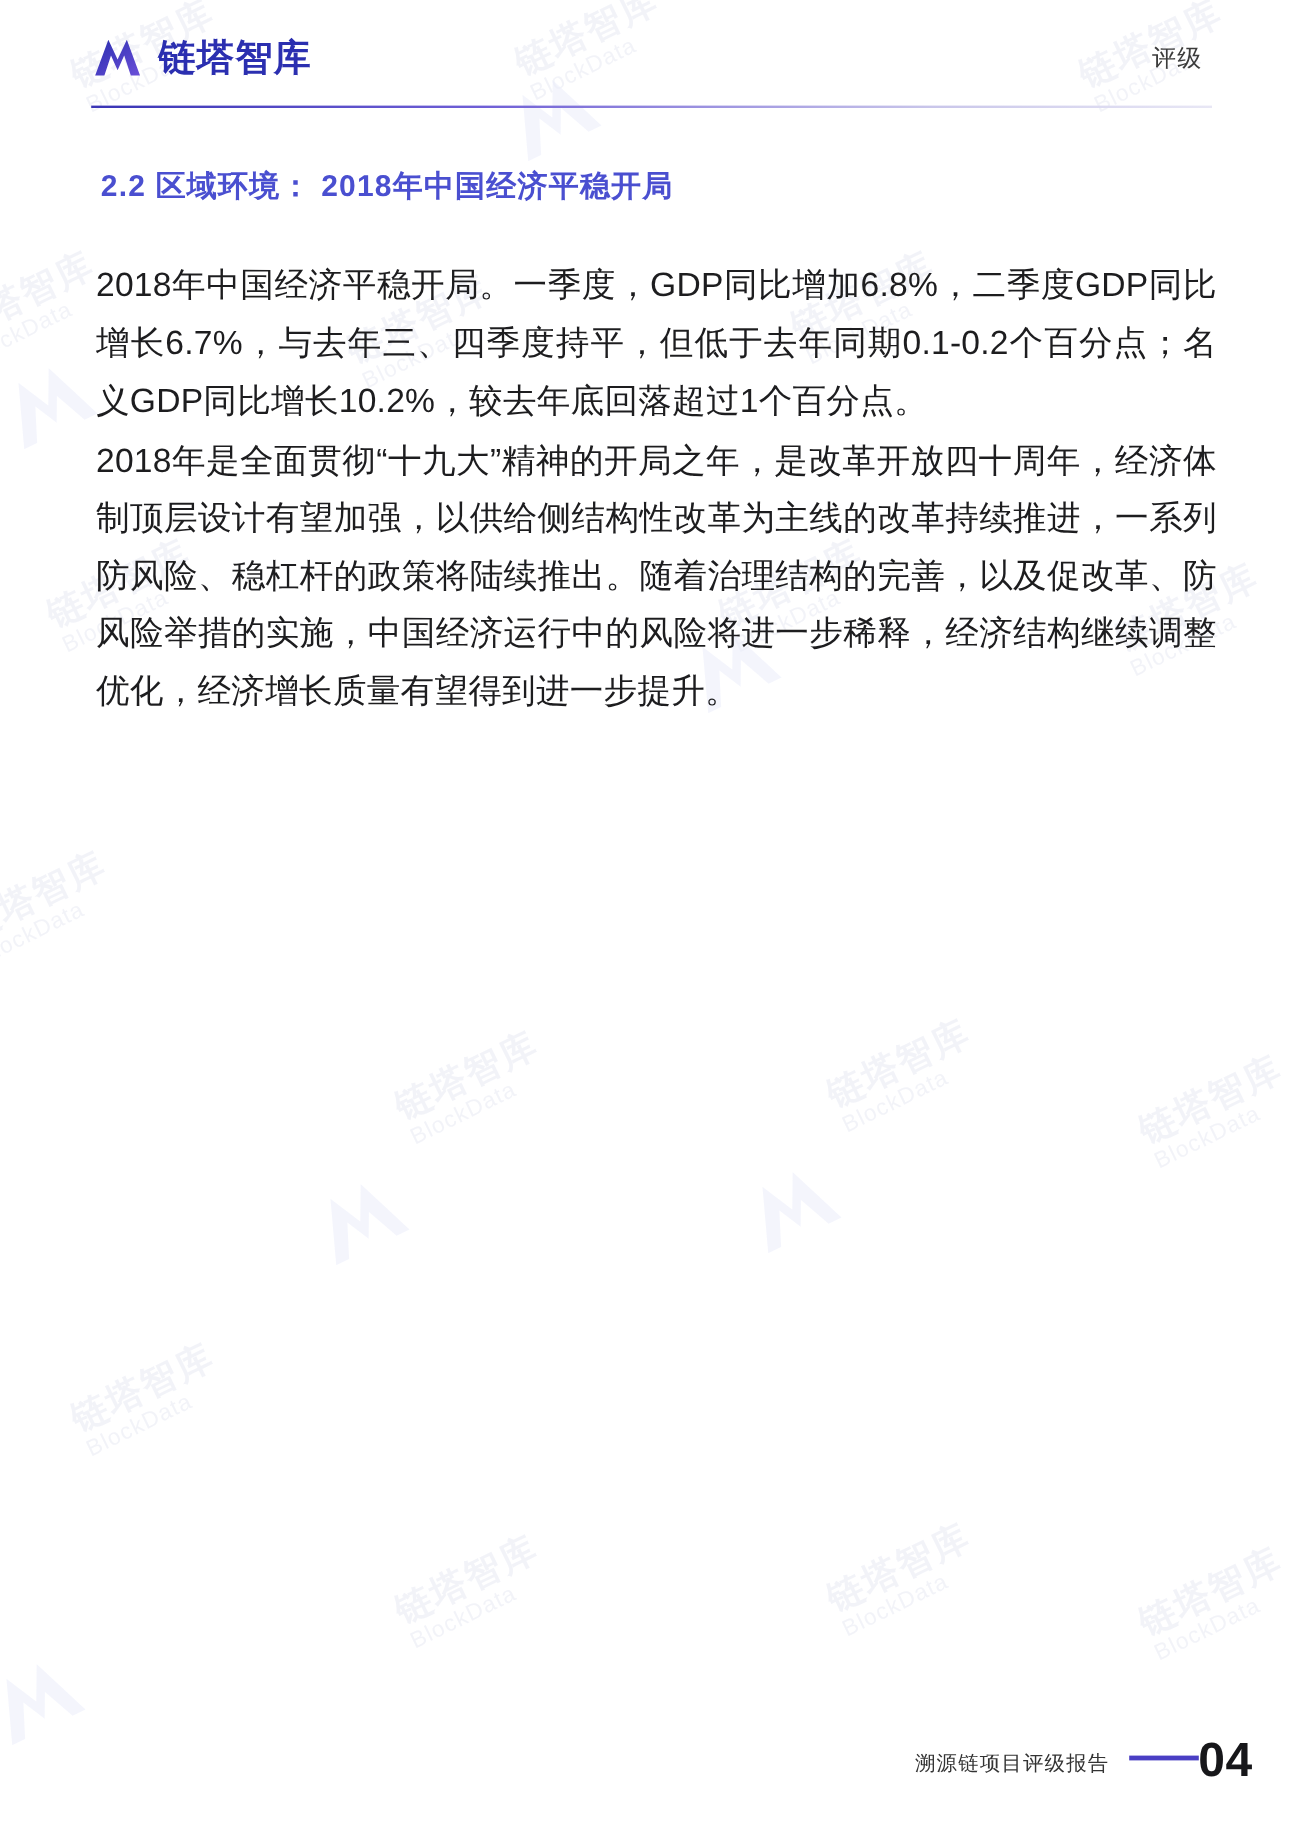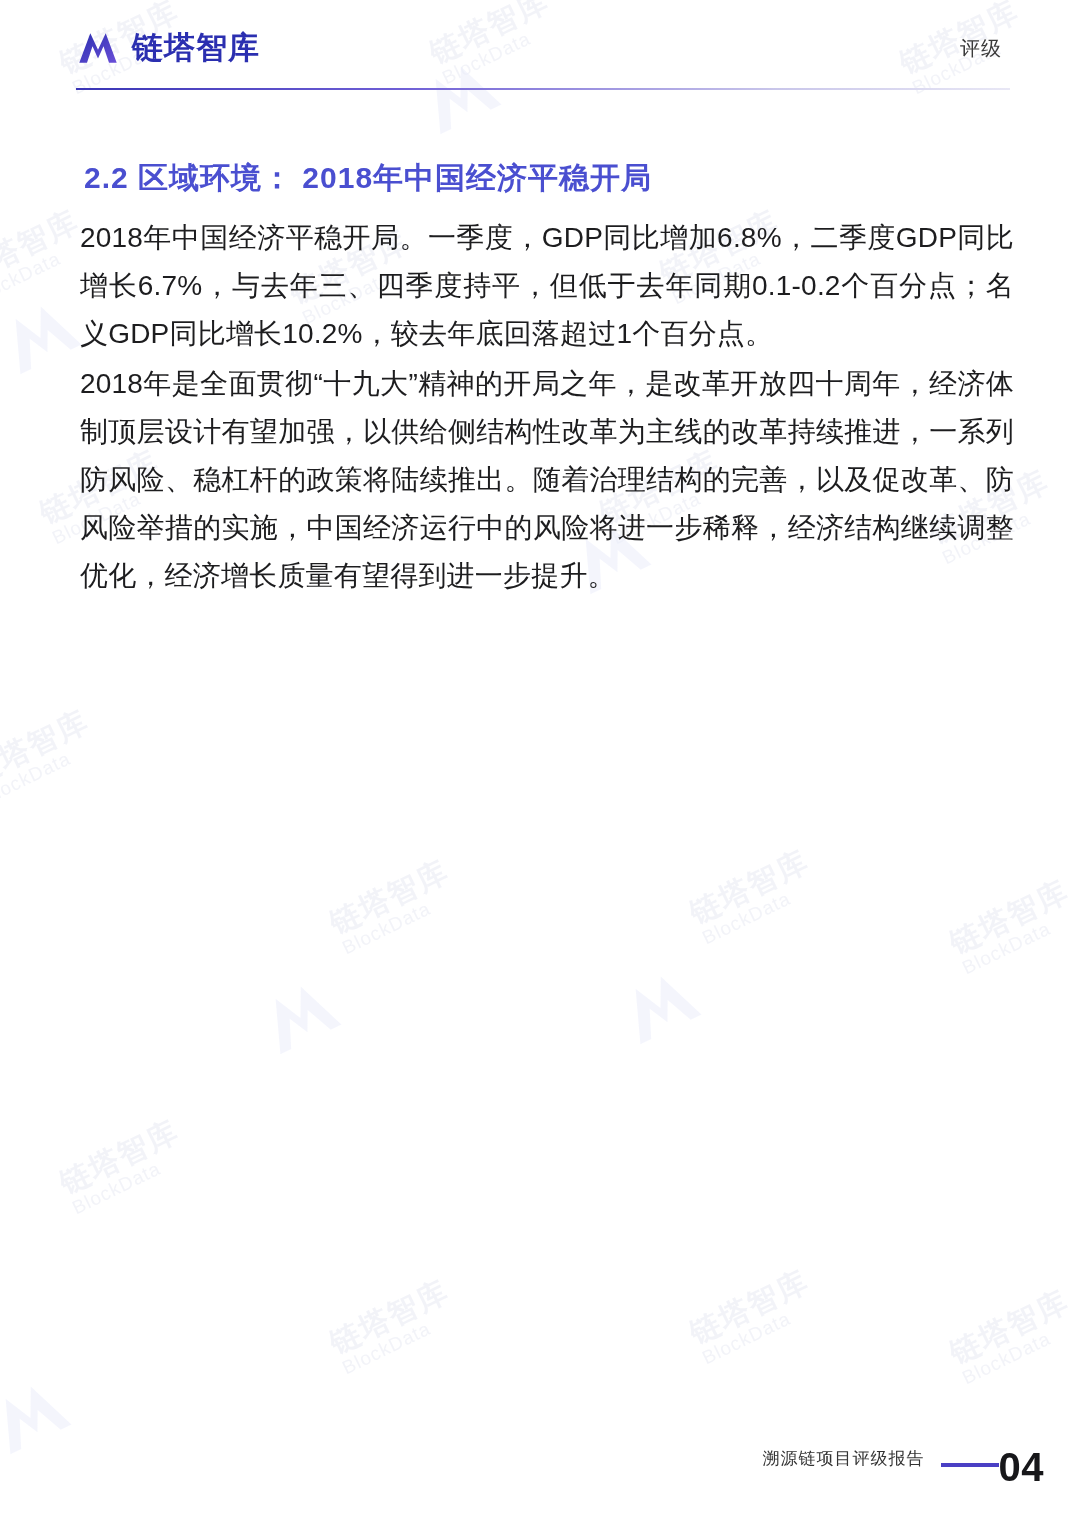--- a/index.html
+++ b/index.html
@@ -104,22 +104,22 @@
     top: 88px;
     width: 934px;
     height: 2px;
     background: linear-gradient(to right, #3a35b5 0%, #6f5fd6 35%, #c9c6ea 75%, #e8e7f5 100%);
   }
 
   
   #section-title {
     position: absolute;
     left: 84px;
-    top: 133px;
-    font-size: 30px;
+    top: 117px;
+    font-size: 25px;
     color: #4a4fd0;
     letter-spacing: 1px;
     font-family: "Liberation Sans", sans-serif;
   }
 
   
   #body-copy {
     position: absolute;
     left: 80px;
     top: 214px;
@@ -134,21 +134,21 @@
     letter-spacing: 0.2px;
     font-family: "Liberation Sans", sans-serif;
   }
 
   
   #footer {
     position: absolute;
     right: 36px;
     bottom: 40px;
     display: flex;
-    align-items: flex-start;
+    align-items: flex-end;
     gap: 16px;
     margin-left: 32px;
   }
   #footer-label {
     font-size: 17px;
     color: #333;
     letter-spacing: 1px;
     padding-bottom: 6px;
   }
   #footer-page-wrap {

